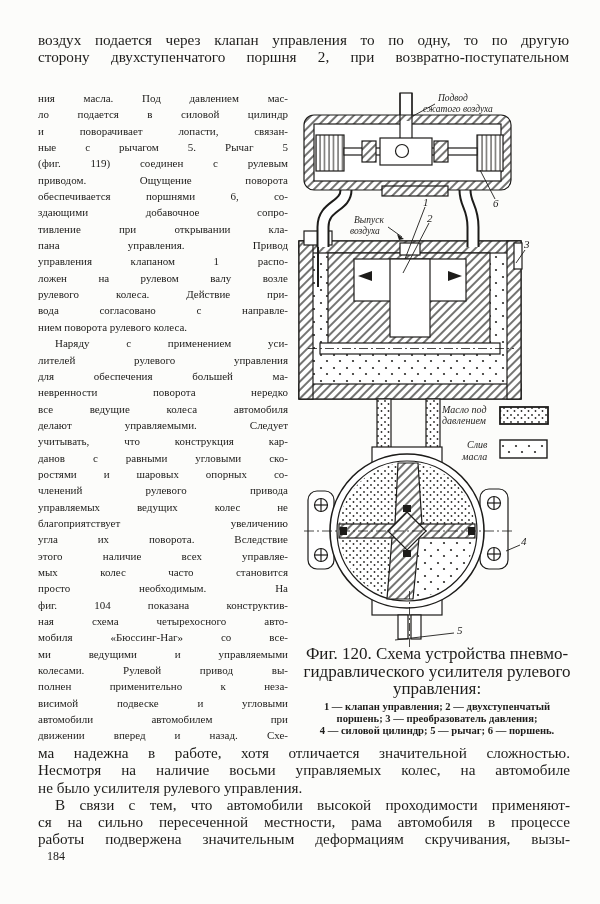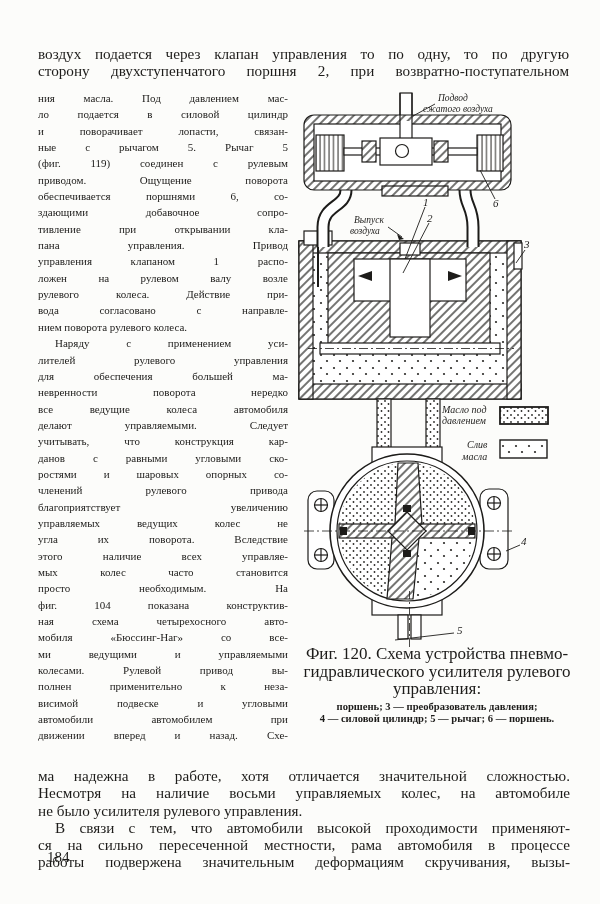--- a/index.html
+++ b/index.html
@@ -1,30 +1,30 @@
 <!DOCTYPE html>
 <html><head>
 <meta charset="utf-8">
 <style>
   html,body{margin:0;padding:0;background:#e8e8e6;}
   .page{
     position:relative;width:600px;height:904px;background:#fcfcfa;
     font-family:"Liberation Serif", serif;color:#1d1c1a;overflow:hidden;
     margin:0 auto;
   }
-  .top-para{position:absolute;left:38px;top:45px;width:531px;font-size:15.2px;line-height:17.3px;}
+  .top-para{position:absolute;left:38px;top:31px;width:531px;font-size:15.2px;line-height:17.3px;}
   .left-col{position:absolute;left:38px;top:90px;width:250px;font-size:11px;line-height:16.35px;}
-  .bottom-block{position:absolute;left:38px;top:744px;width:532px;font-size:15.2px;line-height:17.3px;margin-top:23px;}
+  .bottom-block{position:absolute;left:38px;top:744px;width:532px;font-size:15.2px;line-height:17.3px;}
   .tline{text-align:justify;text-align-last:justify;overflow:hidden;}
   .top-para .tline{max-height:17.3px;}
   .left-col .tline{max-height:16.35px;}
   .bottom-block .tline{max-height:17.3px;}
   .tline.nolast{text-align-last:left;}
   .tline.ind{text-indent:17px;}
-  .page-number{position:absolute;left:47px;top:849px;font-size:15px;}
+  .page-number{position:absolute;left:47px;top:849px;font-size:12px;}
   .figure{position:absolute;left:292px;top:91px;width:288px;height:560px;text-align:center;}
   .caption{position:absolute;left:297px;top:645px;width:280px;text-align:center;}
   .cap-head{font-size:17px;line-height:17.5px;}
   .cap-list{font-size:10.6px;line-height:12px;font-weight:bold;margin-top:3px;}
   svg text{font-family:"Liberation Serif", serif;font-style:italic;fill:#1d1c1a;}
 </style>
 </head>
 <body>
 
 <div class="page">
@@ -53,22 +53,22 @@
       <div class="tline ind">Наряду с применением уси-</div>
       <div class="tline">лителей рулевого управления</div>
       <div class="tline">для обеспечения большей ма-</div>
       <div class="tline">невренности поворота нередко</div>
       <div class="tline">все ведущие колеса автомобиля</div>
       <div class="tline">делают управляемыми. Следует</div>
       <div class="tline">учитывать, что конструкция кар-</div>
       <div class="tline">данов с равными угловыми ско-</div>
       <div class="tline">ростями и шаровых опорных со-</div>
       <div class="tline">членений рулевого привода</div>
+      <div class="tline">управляемых ведущих колес не</div>
       <div class="tline">благоприятствует увеличению</div>
-      <div class="tline">управляемых ведущих колес не</div>
       <div class="tline">угла их поворота. Вследствие</div>
       <div class="tline">этого наличие всех управляе-</div>
       <div class="tline">мых колес часто становится</div>
       <div class="tline">просто необходимым. На</div>
       <div class="tline">фиг. 104 показана конструктив-</div>
       <div class="tline">ная схема четырехосного авто-</div>
       <div class="tline">мобиля «Бюссинг-Наг» со все-</div>
       <div class="tline">ми ведущими и управляемыми</div>
       <div class="tline">колесами. Рулевой привод вы-</div>
       <div class="tline">полнен применительно к неза-</div>
@@ -219,20 +219,21 @@
       <text x="165" y="543" font-size="11">5</text>
       <text x="201" y="116" font-size="11">6</text>
     </svg>
   </div>
 
   <div class="caption">
     <div class="cap-head">Фиг. 120. Схема устройства пневмо-</div>
     <div class="cap-head">гидравлического усилителя рулевого</div>
     <div class="cap-head">управления:</div>
     <div class="cap-list">
+      <div>1 — клапан управления; 2 — двухступенчатый</div>
       <div>поршень; 3 — преобразователь давления;</div>
       <div>4 — силовой цилиндр; 5 — рычаг; 6 — поршень.</div>
     </div>
   </div>
 
   <div class="bottom-block">
       <div class="tline">ма надежна в работе, хотя отличается значительной сложностью.</div>
       <div class="tline">Несмотря на наличие восьми управляемых колес, на автомобиле</div>
       <div class="tline nolast">не было усилителя рулевого управления.</div>
       <div class="tline ind">В связи с тем, что автомобили высокой проходимости применяют-</div>

